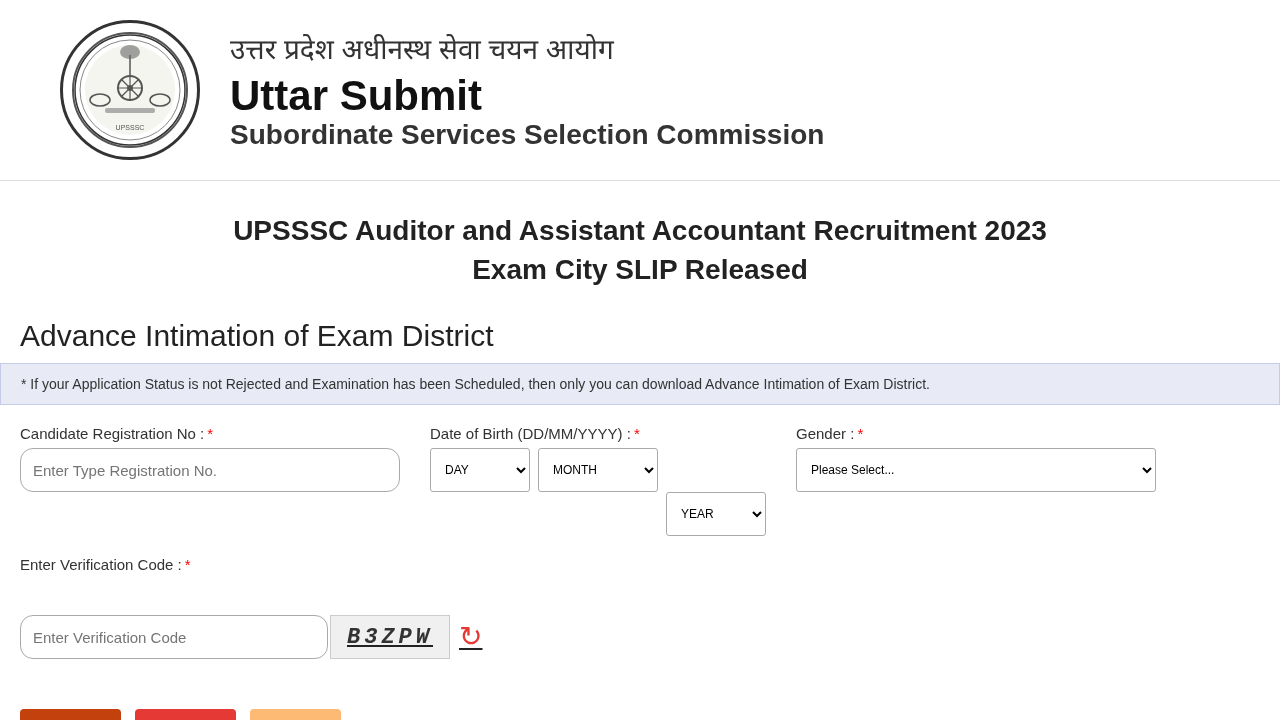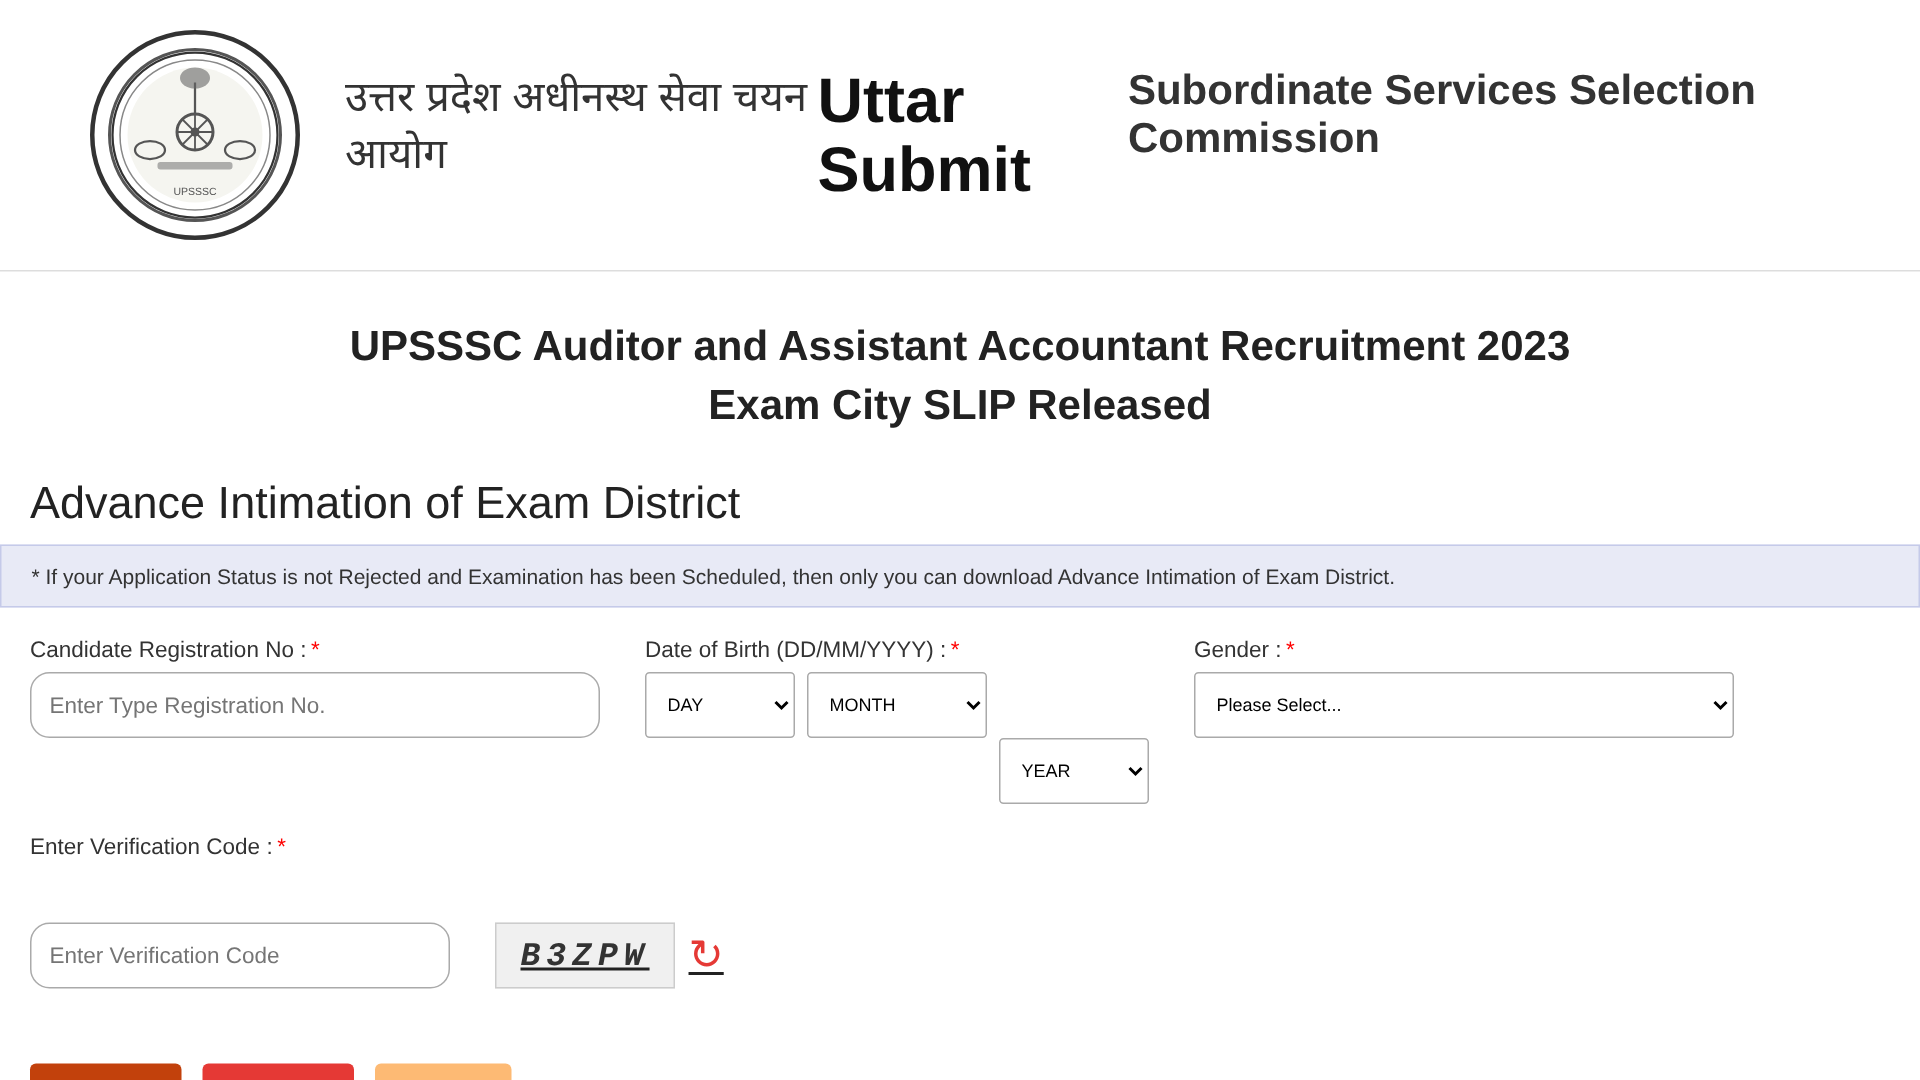--- a/index.html
+++ b/index.html
@@ -26,21 +26,21 @@
       display: flex;
       align-items: center;
       justify-content: center;
       margin-right: 30px;
       flex-shrink: 0;
       overflow: hidden;
       background: #fff;
     }
     .header-text {
       display: flex;
-      flex-direction: row;
+      flex-direction: column;
     }
     .header-hindi {
       font-size: 28px;
       color: #333;
       font-weight: normal;
       margin-bottom: 6px;
     }
     .header-english-main {
       font-size: 42px;
       font-weight: bold;
@@ -149,21 +149,21 @@
     }
     .gender-group .form-select {
       width: 360px;
     }
 
     .verification-group {
       width: 280px;
       gap: 36px;
     }
     .verification-group .form-input {
-      width: 280px;
+      width: 308px;
     }
 
     .captcha-container {
       display: flex;
       align-items: center;
       gap: 9px;
       margin-top: 26px;
       text-decoration: underline;
     }
 

